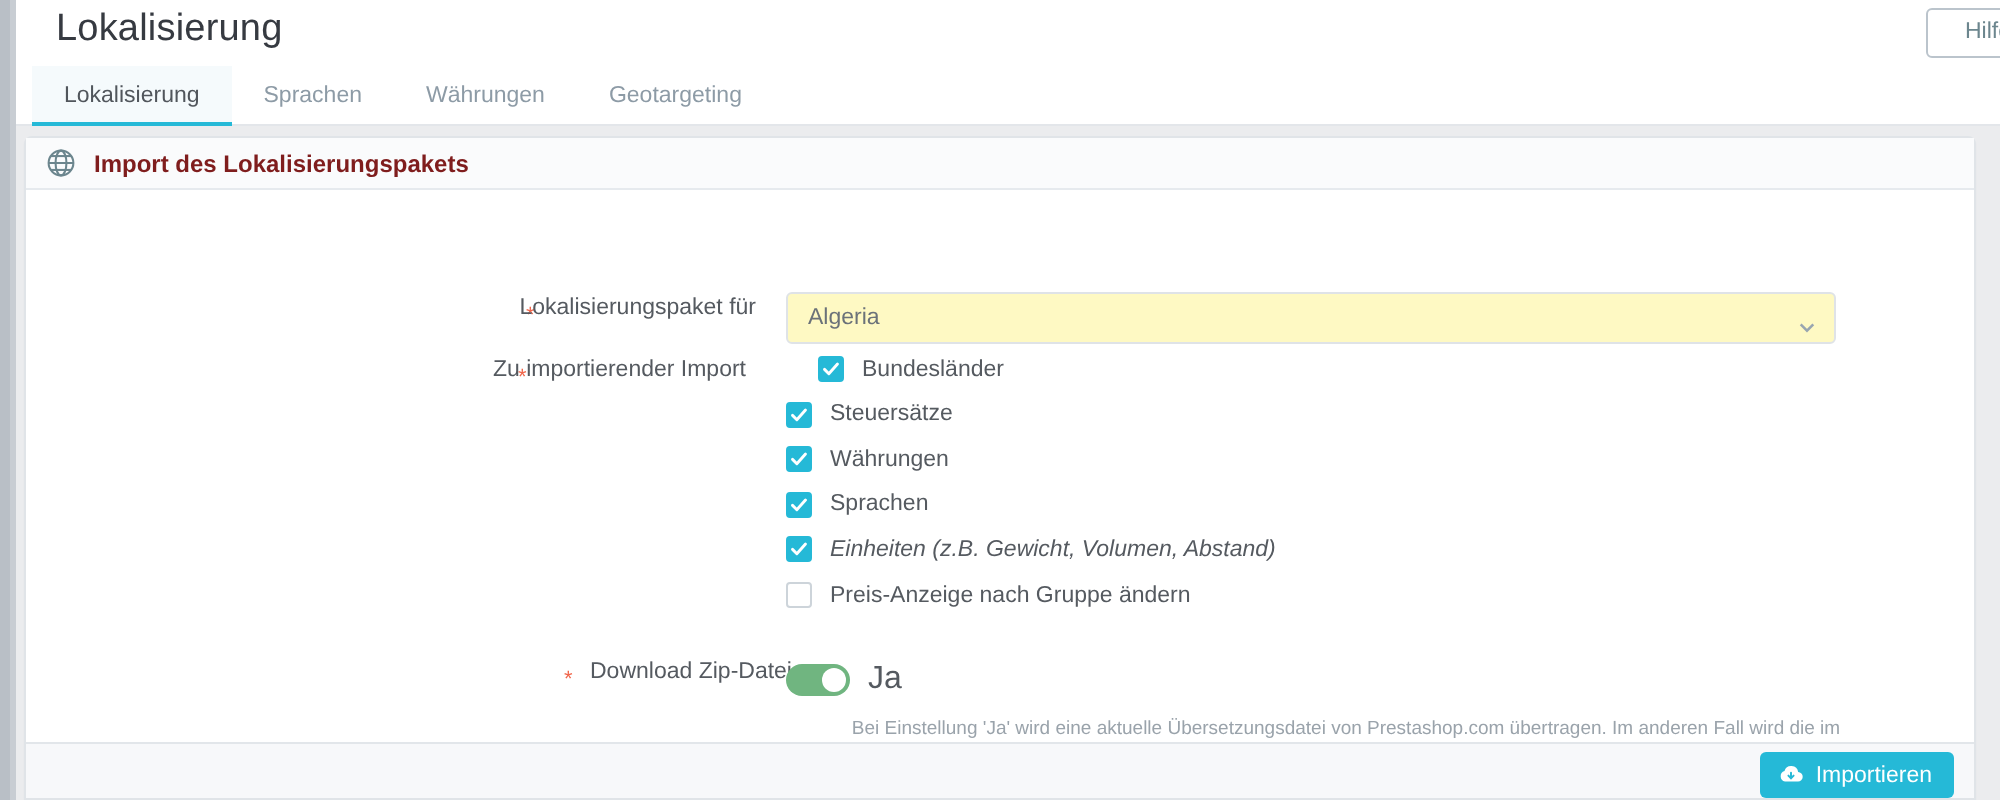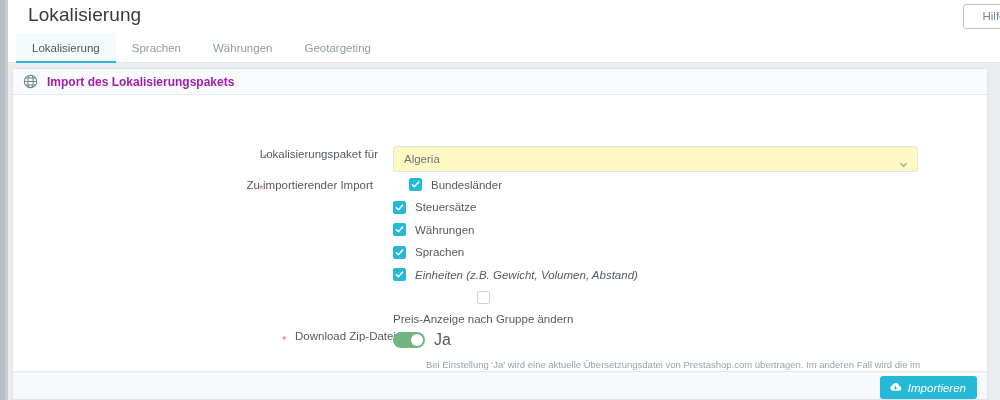--- a/index.html
+++ b/index.html
@@ -65,21 +65,21 @@
     position: absolute; left: 12px; top: 68px; width: 976px; height: 332px;
     background: #ffffff; border: 1px solid #e0e4e8;
     border-radius: 4px 4px 0 0;
     box-shadow: 0 1px 1px rgba(0,0,0,.04);
   }
   .panel-head {
     position: relative; height: 26px; background: #fafbfc;
     border-bottom: 1px solid #e6eaee;
     display: flex; align-items: center; padding-left: 10px; gap: 9px;
   }
-  .panel-head-title { font-size: 12px; font-weight: 700; color: #a21caf; }
+  .panel-head-title { font-size: 12px; font-weight: 700; color: #7f1d1d; }
   .globe-icon { width: 15px; height: 15px; display: block; color: #6c868e; }
 
   .panel-body { position: relative; height: 277px; background: #fff; }
   .lbl {
     position: absolute; text-align: right;
     font-size: 11.5px; color: #555a60; white-space: nowrap;
   }
   .req {
     position: absolute; color: #f1664b; font-size: 11px; line-height: 1;
   }
@@ -126,21 +126,21 @@
   
   .panel-foot {
     position: absolute; left: 0; right: 0; bottom: 0; height: 28px;
     background: #f7f8fa; border-top: 1px solid #e2e6ea;
   }
   .import-btn {
     position: absolute; right: 10px; top: 4px;
     height: 23px; padding: 0 11px 0 9px;
     background: #25b9d7; border: none; border-radius: 3px;
     color: #fff; font-size: 11.5px; font-family: inherit;
-    display: flex; align-items: center; gap: 6px; cursor: pointer; font-style: italic;
+    display: flex; align-items: center; gap: 6px; cursor: pointer;
   }
   .cloud-icon { width: 13px; height: 13px; display: block; color: #fff; }
 </style>
 </head>
 <body>
 
 <div class="screen">
 
   <div class="left-rail">
     <div class="left-rail-inner"></div>
@@ -228,21 +228,21 @@
             <span class="cb-lbl">Sprachen</span>
           </div>
           <div class="cb-row" style="top: 173.4px; font-style: italic;">
             <span class="cb on">
               <svg viewBox="0 0 10 10" fill="none" stroke="currentColor" stroke-width="1.6" stroke-linecap="round" stroke-linejoin="round">
                 <polyline points="1.4,5.2 3.8,7.6 8.6,2.2"></polyline>
               </svg>
             </span>
             <span class="cb-lbl">Einheiten (z.B. Gewicht, Volumen, Abstand)</span>
           </div>
-          <div class="cb-row" style="top: 196px; flex-direction: column;">
+          <div class="cb-row" style="top: 196px;">
             <span class="cb off"></span>
             <span class="cb-lbl">Preis-Anzeige nach Gruppe ändern</span>
           </div>
         </div>
 
       <span class="req" style="left:269px; top:240px;">*</span>
       <span class="lbl" style="left:120px; top:235px; width:263px;">Download Zip-Datei</span>
 
       <div class="toggle-wrap" style="top:236px;">
         <span class="toggle">

